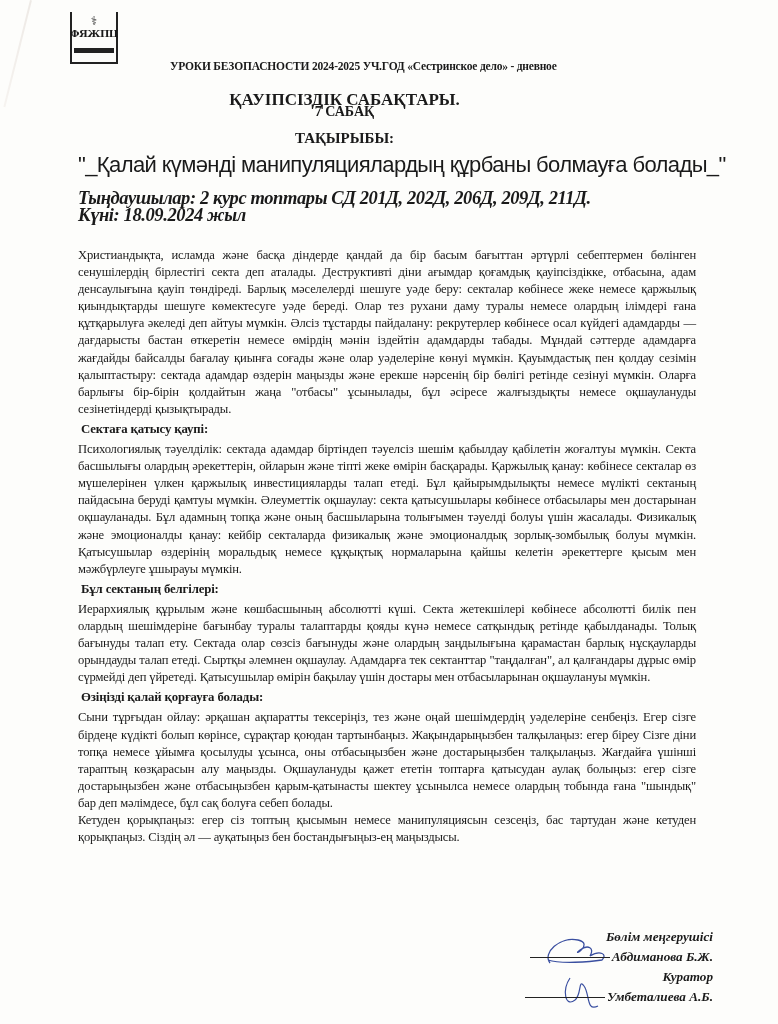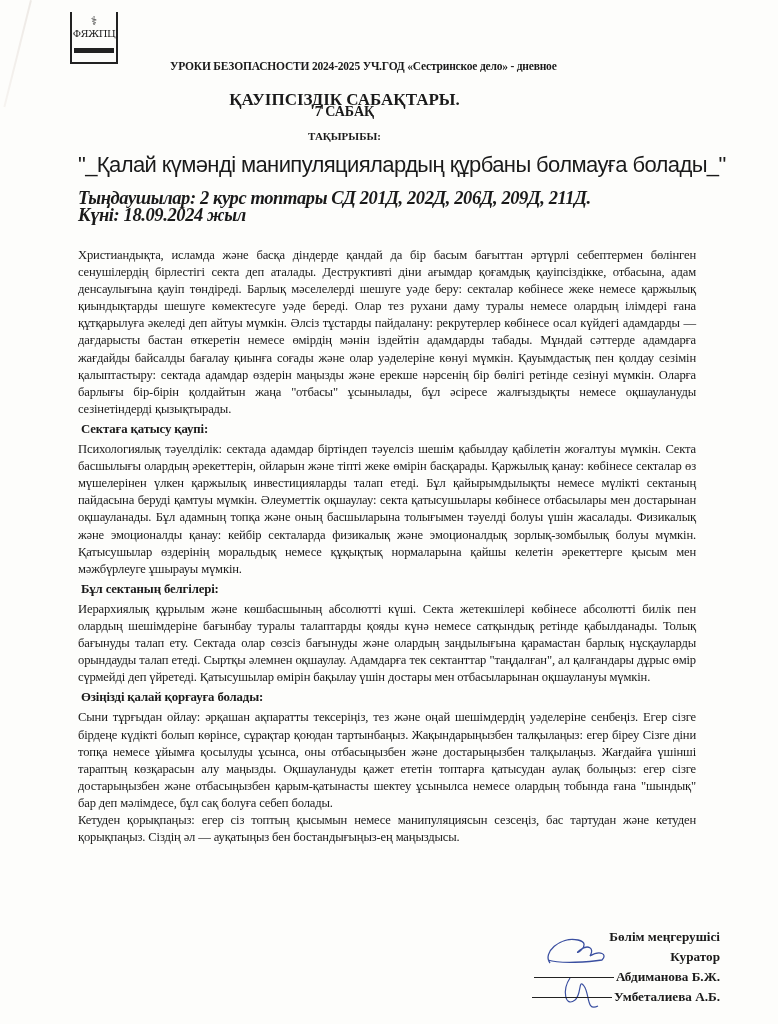--- a/index.html
+++ b/index.html
@@ -16,50 +16,50 @@
     background: linear-gradient(#e7e1dc, #f3efeb);
     transform: rotate(14deg); transform-origin: top left; opacity: .7;
   }
   .logo {
     position: absolute; left: 70px; top: 12px; width: 48px; height: 52px;
     border: 2px solid #222; border-top: none; box-sizing: border-box;
     display: flex; flex-direction: column; align-items: center; justify-content: flex-start;
     font-family: "DejaVu Serif", serif;
   }
   .logo .emblem { font-size: 12px; line-height: 14px; margin-top: 2px; }
-  .logo .name { font-size: 10px; font-weight: normal; letter-spacing: -0.5px; line-height: 12px; }
+  .logo .name { font-size: 10px; font-weight: bold; letter-spacing: -0.5px; line-height: 12px; }
   .logo .bar { width: 40px; height: 5px; background: #222; margin-top: 8px; }
   .header-line {
     position: absolute; left: 170px; top: 60px;
     font-size: 11.5px; font-weight: bold; letter-spacing: -0.2px; text-align: center;
   }
   .center { position: absolute; left: 0; width: 689px; text-align: center; font-weight: bold; }
   .t1 { top: 90px; font-size: 17px; }
   .t2 { top: 104px; font-size: 14px; }
-  .t3 { top: 130px; font-size: 11px; }
+  .t3 { top: 130px; font-size: 15px; }
   .topic {
     position: absolute; left: 78px; top: 152px; font-size: 22px;
     font-family: "Liberation Sans", "DejaVu Sans", sans-serif; font-stretch: condensed;
     letter-spacing: -0.6px;
   }
   .meta {
     position: absolute; left: 78px; font-size: 18.5px; font-weight: bold; font-style: italic;
     letter-spacing: -0.4px;
   }
   .m1 { top: 188px; }
   .m2 { top: 205px; }
   .body {
     position: absolute; left: 78px; top: 247px; width: 618px;
     font-size: 12.6px; line-height: 17.1px; text-align: justify; letter-spacing: -0.15px;
   }
   .body p { margin: 0; }
   .body h3 { margin: 3px; font-size: 12.8px; font-weight: bold; line-height: 17.1px; }
   .signs {
-    position: absolute; right: 58px; top: 927px; text-align: right;
-    font-size: 13.2px; font-weight: bold; line-height: 20px;
+    position: absolute; right: 65px; top: 927px; text-align: right;
+    font-size: 13.2px; font-weight: bold; font-style: italic; line-height: 20px;
   }
   .sig-line { display: inline-block; width: 80px; border-bottom: 1px solid #222; margin-right: 2px; vertical-align: 3px; }
   .signature {
     position: absolute; left: 540px; top: 928px; width: 80px; height: 90px;
   }
 </style>
 </head>
 <body>
 
 <div class="page">
@@ -92,17 +92,17 @@
     <p>Кетуден қорықпаңыз: егер сіз топтың қысымын немесе манипуляциясын сезсеңіз, бас тартудан және кетуден қорықпаңыз. Сіздің әл — ауқатыңыз бен бостандығыңыз-ең маңыздысы.</p>
   </div>
 
   <svg class="signature" viewBox="0 0 80 90">
     <path d="M10,35 C2,25 20,8 38,12 C55,16 30,30 40,22 C48,16 55,20 50,28 C60,22 68,26 62,32 C50,34 20,36 8,32" fill="none" stroke="#3a4fa0" stroke-width="1.3"></path>
     <path d="M30,50 C22,62 25,80 35,72 C42,66 38,50 44,58 C50,66 46,84 58,78" fill="none" stroke="#3a4fa0" stroke-width="1.2"></path>
   </svg>
 
   <div class="signs">
     <div>Бөлім меңгерушісі</div>
+    <div><span class="sig-line"></span><span>Абдиманова Б.Ж.</span></div>
     <div>Куратор</div>
-    <div><span class="sig-line"></span><span>Абдиманова Б.Ж.</span></div>
     <div><span class="sig-line"></span><span>Умбеталиева А.Б.</span></div>
   </div>
 </div>
 
 </body></html>

